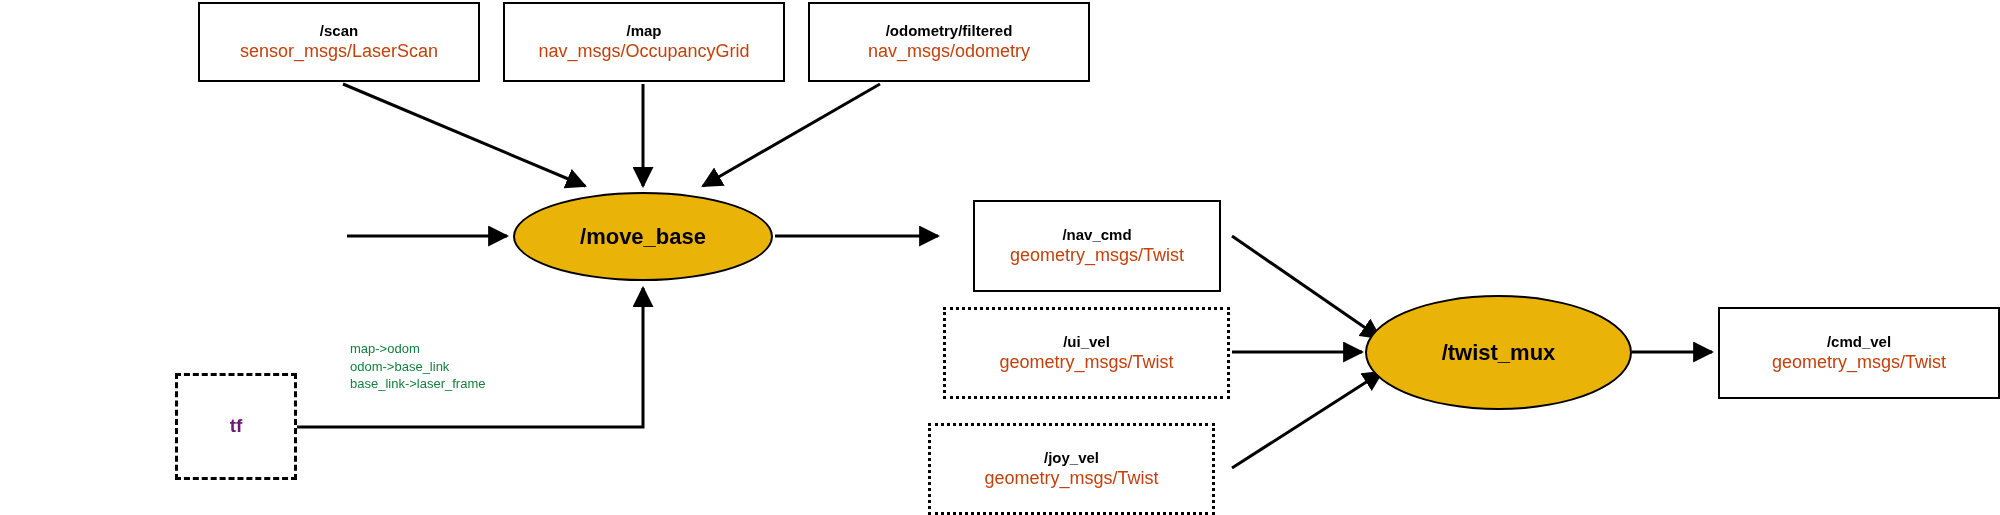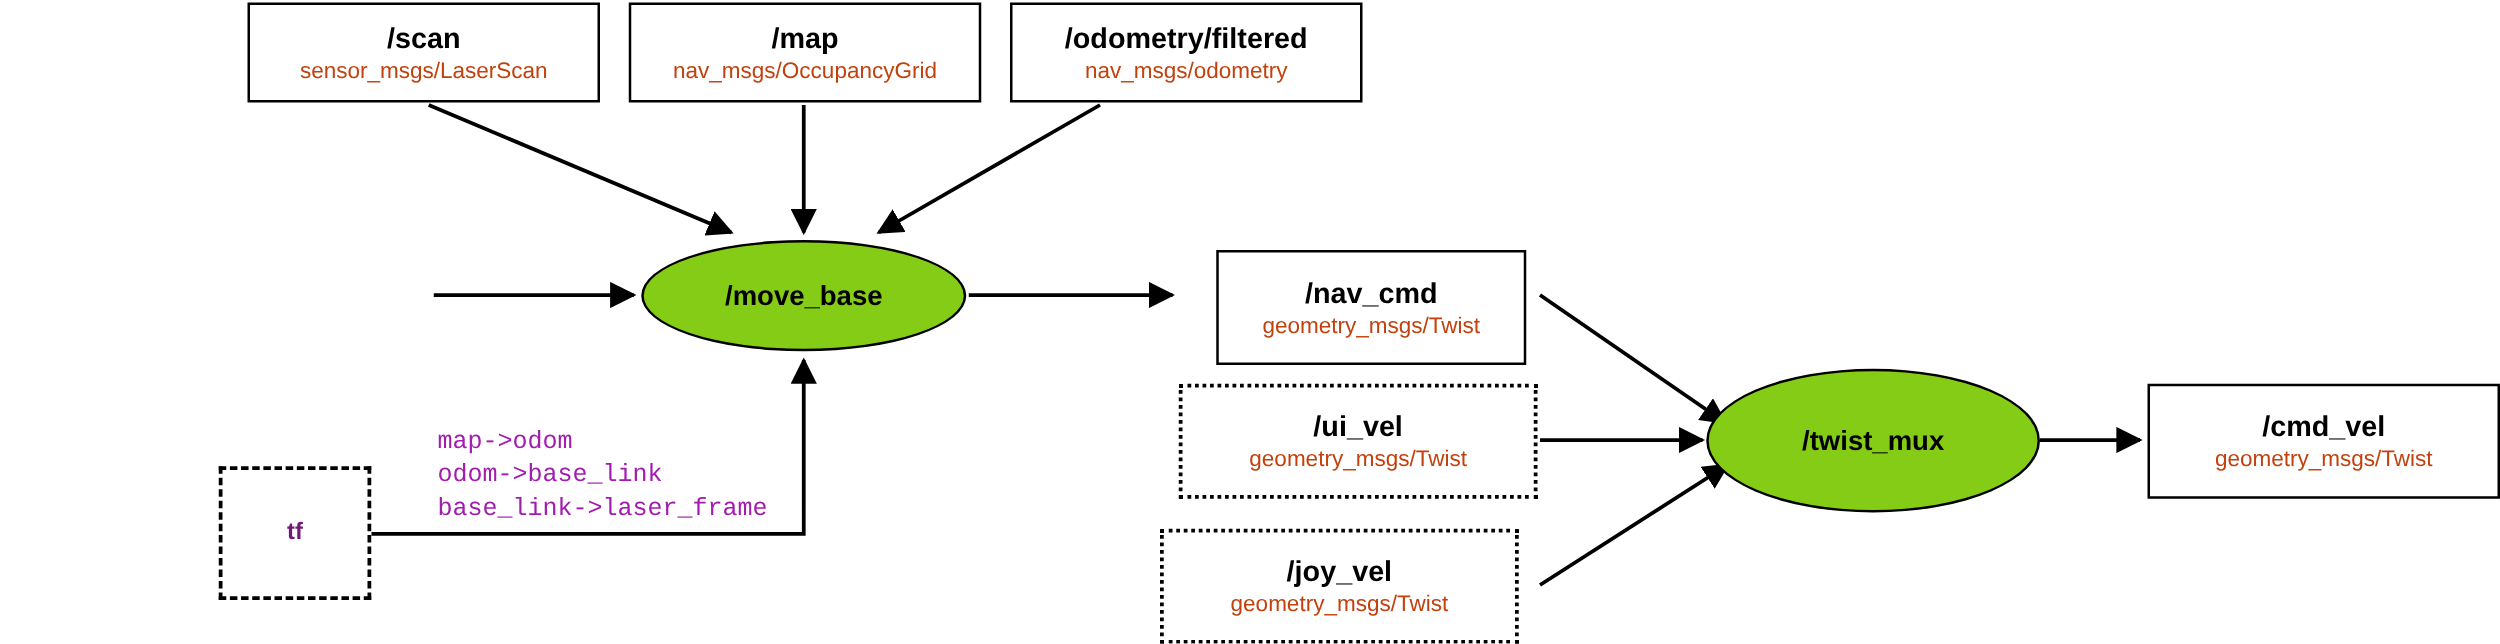--- a/index.html
+++ b/index.html
@@ -47,26 +47,26 @@
     border: 3px dashed #000000;
   }
   .node-ellipse {
     position: absolute;
     box-sizing: border-box;
     display: flex;
     align-items: center;
     justify-content: center;
     border: 2.5px solid #000000;
     border-radius: 50%;
-    background: #84cc16;
+    background: #eab308;
     text-align: center;
   }
   .title {
     font-weight: bold;
-    font-size: 23px;
+    font-size: 15px;
     color: #000000;
     white-space: nowrap;
   }
   .subtitle {
     font-size: 18px;
     color: #c2410c;
     white-space: nowrap;
     margin-top: 2px;
   }
   .ellipse-label {
@@ -75,25 +75,24 @@
     color: #000000;
     white-space: nowrap;
   }
   .tf-label {
     font-weight: bold;
     font-size: 19px;
     color: #701a75;
   }
   .edge-text {
     position: absolute;
-    font-size: 20px;
-    color: #a21caf;
+    font-size: 13px;
+    color: #15803d;
     line-height: 1.35;
     white-space: nowrap;
-    font-family: Liberation Mono, monospace;
   }
 </style>
 </head>
 <body>
 
 <div id="canvas">
 
   <svg class="edges" viewBox="0 0 2000 515">
     <defs>
       <marker id="arrow" viewBox="0 0 10 10" refX="9" refY="5" markerWidth="7" markerHeight="7" orient="auto-start-reverse">

